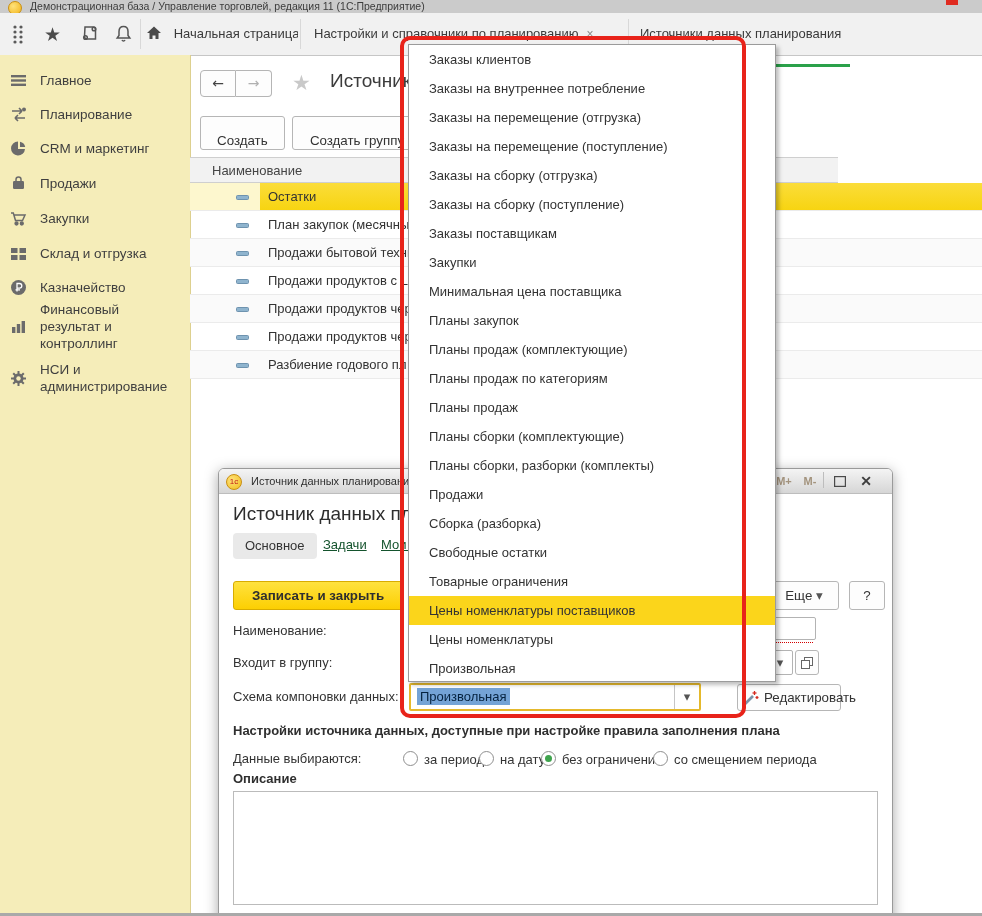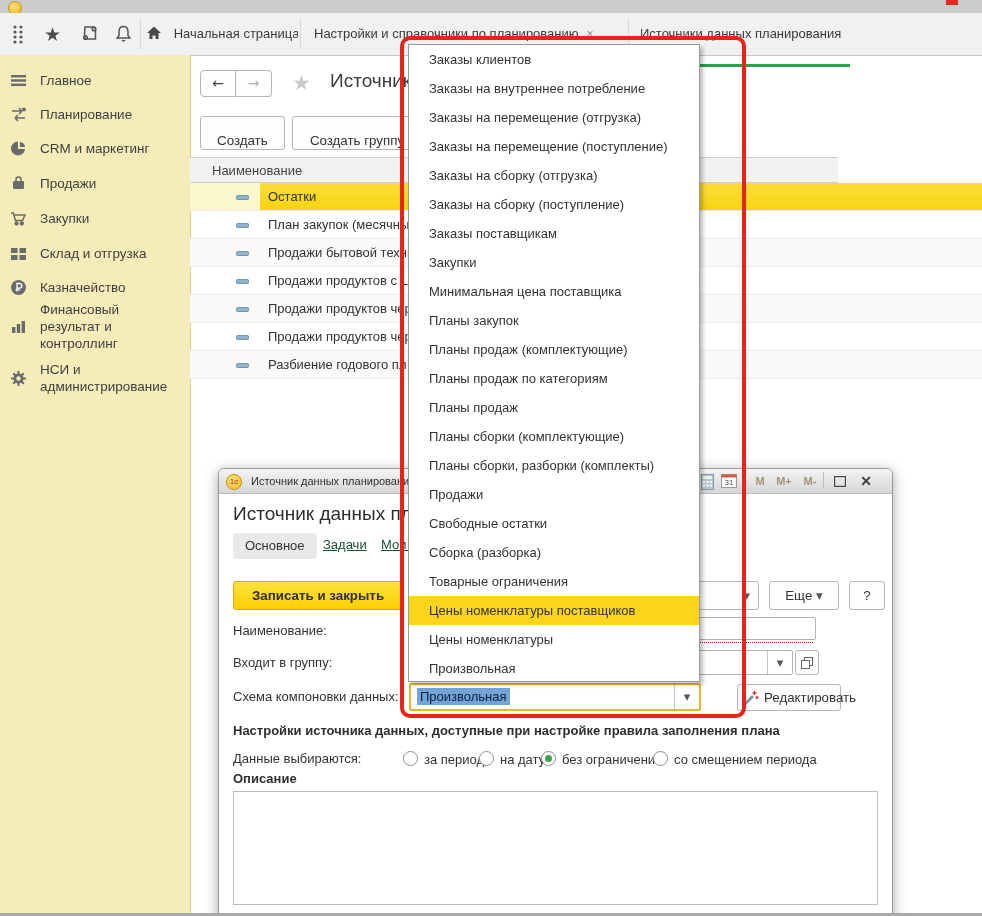--- a/index.html
+++ b/index.html
@@ -70,37 +70,38 @@
   .selval{position:absolute;left:6px;top:3px;padding:1px 3px;background:#74a3d6;color:#05223f;}
   .sechead{position:absolute;left:14px;font-weight:bold;color:#2f2f2f;white-space:nowrap;}
   .radio{width:13px;height:13px;border:1px solid #8f8f8f;border-radius:50%;background:#fff;
          display:inline-block;vertical-align:-2px;margin-right:6px;position:relative;}
   .radio.on:after{content:"";position:absolute;left:3px;top:3px;width:7px;height:7px;border-radius:50%;
          background:#3fa34d;}
   .ropt{white-space:nowrap;color:#333;}
   .dtextarea{position:absolute;left:14px;top:322px;width:645px;height:114px;border:1px solid #bbb;
              box-sizing:border-box;background:#fff;}
   
-  .dropdown{left:408px;top:44px;width:292px;height:638px;background:#fff;border:1px solid #9b9b9b;
+  .dropdown{left:408px;top:44px;width:368px;height:638px;background:#fff;border:1px solid #9b9b9b;
             box-shadow:3px 3px 4px rgba(0,0,0,.25);z-index:20;box-sizing:border-box;}
   .ditem{height:29px;line-height:29px;padding-left:20px;white-space:nowrap;overflow:hidden;color:#333;}
   .ditem.hl{background:#fbd51b;}
   
   .redrect{left:400px;top:36px;width:346px;height:682px;border:4px solid #e8231a;border-radius:10px;
            box-sizing:border-box;z-index:30;pointer-events:none;}
   .bottomline{left:0;top:913px;width:982px;height:3px;background:#a9a9a9;z-index:35;}
   svg{display:block;}
 </style>
 </head>
 <body>
 
 <div id="root">
 
   <div class="abs titlebar">
     <span class="applogo"></span>
+    <span class="ttext">Демонстрационная база / Управление торговлей, редакция 11 (1С:Предприятие)</span>
   </div>
   <div class="abs appclose"></div>
 
   <div class="abs toolbar">
     <span class="tbicon" style="left:10px">
       <svg width="18" height="20" viewBox="0 0 18 20" fill="#5a5a5a">
           <circle cx="5" cy="3" r="1.6"></circle>
           <circle cx="11" cy="3" r="1.6"></circle>
           <circle cx="5" cy="8" r="1.6"></circle>
           <circle cx="11" cy="8" r="1.6"></circle>
@@ -417,22 +418,22 @@
     <div class="ditem">Заказы поставщикам</div>
     <div class="ditem">Закупки</div>
     <div class="ditem">Минимальная цена поставщика</div>
     <div class="ditem">Планы закупок</div>
     <div class="ditem">Планы продаж (комплектующие)</div>
     <div class="ditem">Планы продаж по категориям</div>
     <div class="ditem">Планы продаж</div>
     <div class="ditem">Планы сборки (комплектующие)</div>
     <div class="ditem">Планы сборки, разборки (комплекты)</div>
     <div class="ditem">Продажи</div>
+    <div class="ditem">Сборка (разборка)</div>
     <div class="ditem">Свободные остатки</div>
-    <div class="ditem">Сборка (разборка)</div>
     <div class="ditem">Товарные ограничения</div>
     <div class="ditem hl">Цены номенклатуры поставщиков</div>
     <div class="ditem">Цены номенклатуры</div>
     <div class="ditem">Произвольная</div>
   </div>
 
   <div class="abs redrect"></div>
   <div class="abs bottomline"></div>
 
 </div>

